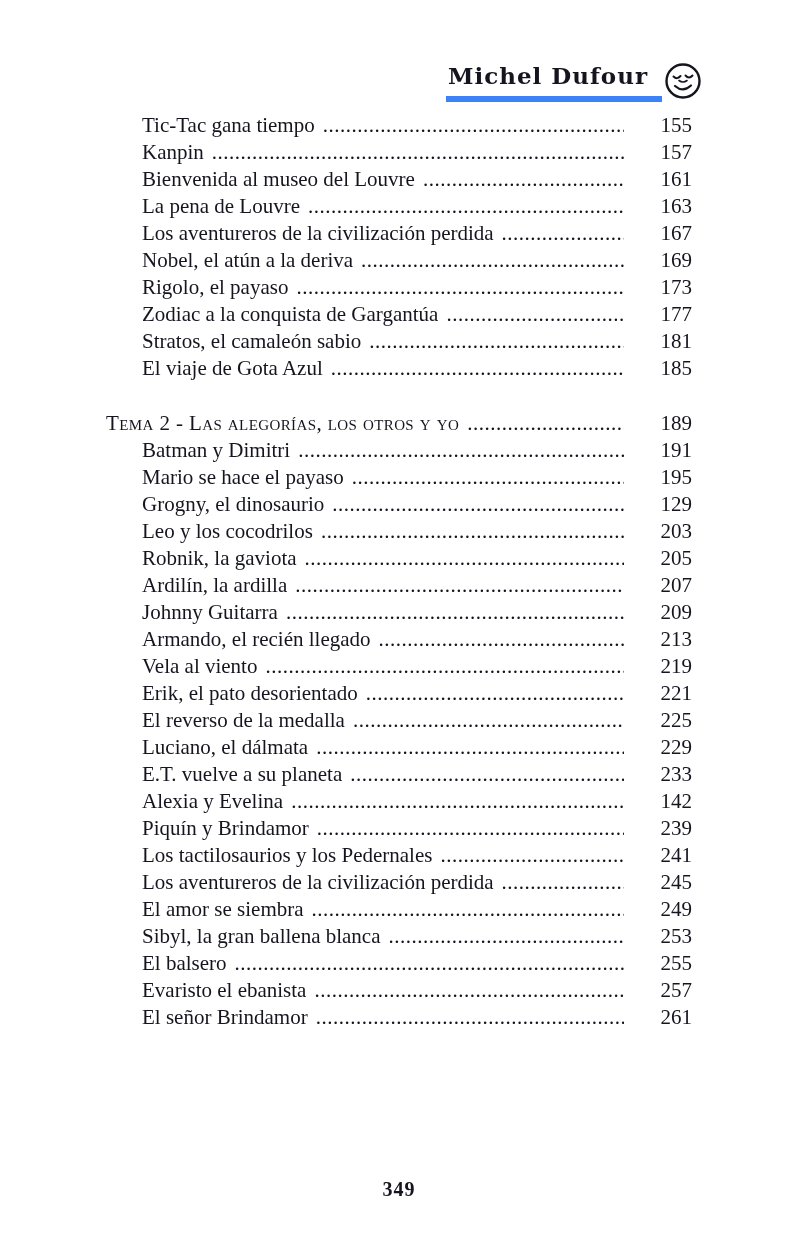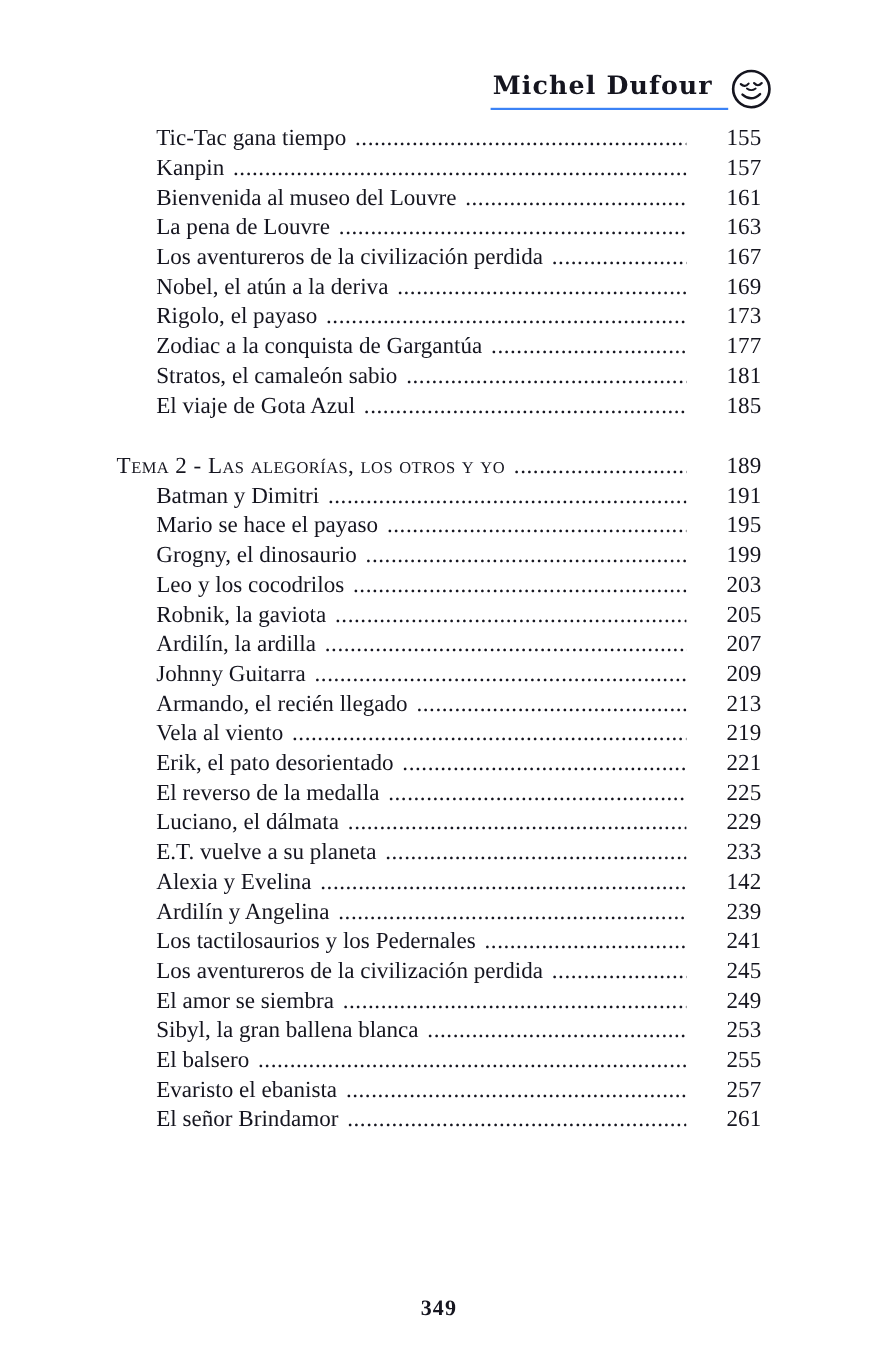--- a/index.html
+++ b/index.html
@@ -24,21 +24,21 @@
     align-items: center;
     padding-right: 96px;
     box-sizing: border-box;
   }
   .author-name {
     font-family: "DejaVu Serif", "Liberation Serif", serif;
     font-weight: bold;
     font-size: 23px;
     letter-spacing: 1px;
     padding: 0 14px 7px 2px;
-    border-bottom: 2px solid #3b82f6;
+    border-bottom: 6px solid #3b82f6;
     white-space: nowrap;
   }
   .smiley {
     width: 38px;
     height: 38px;
     margin-left: 2px;
     margin-bottom: 2px;
     flex: none;
   }
 
@@ -172,21 +172,21 @@
     <span class="toc-page">191</span>
   </div>
       <div class="toc-row entry">
     <span class="toc-title">Mario se hace el payaso</span>
     <span class="leader"></span>
     <span class="toc-page">195</span>
   </div>
       <div class="toc-row entry">
     <span class="toc-title">Grogny, el dinosaurio</span>
     <span class="leader"></span>
-    <span class="toc-page">199</span>
+    <span class="toc-page">129</span>
   </div>
       <div class="toc-row entry">
     <span class="toc-title">Leo y los cocodrilos</span>
     <span class="leader"></span>
     <span class="toc-page">203</span>
   </div>
       <div class="toc-row entry">
     <span class="toc-title">Robnik, la gaviota</span>
     <span class="leader"></span>
     <span class="toc-page">205</span>
@@ -230,21 +230,21 @@
     <span class="toc-title">E.T. vuelve a su planeta</span>
     <span class="leader"></span>
     <span class="toc-page">233</span>
   </div>
       <div class="toc-row entry">
     <span class="toc-title">Alexia y Evelina</span>
     <span class="leader"></span>
     <span class="toc-page">142</span>
   </div>
       <div class="toc-row entry">
-    <span class="toc-title">Ardilín y Angelina</span>
+    <span class="toc-title">Piquín y Brindamor</span>
     <span class="leader"></span>
     <span class="toc-page">239</span>
   </div>
       <div class="toc-row entry">
     <span class="toc-title">Los tactilosaurios y los Pedernales</span>
     <span class="leader"></span>
     <span class="toc-page">241</span>
   </div>
       <div class="toc-row entry">
     <span class="toc-title">Los aventureros de la civilización perdida</span>

